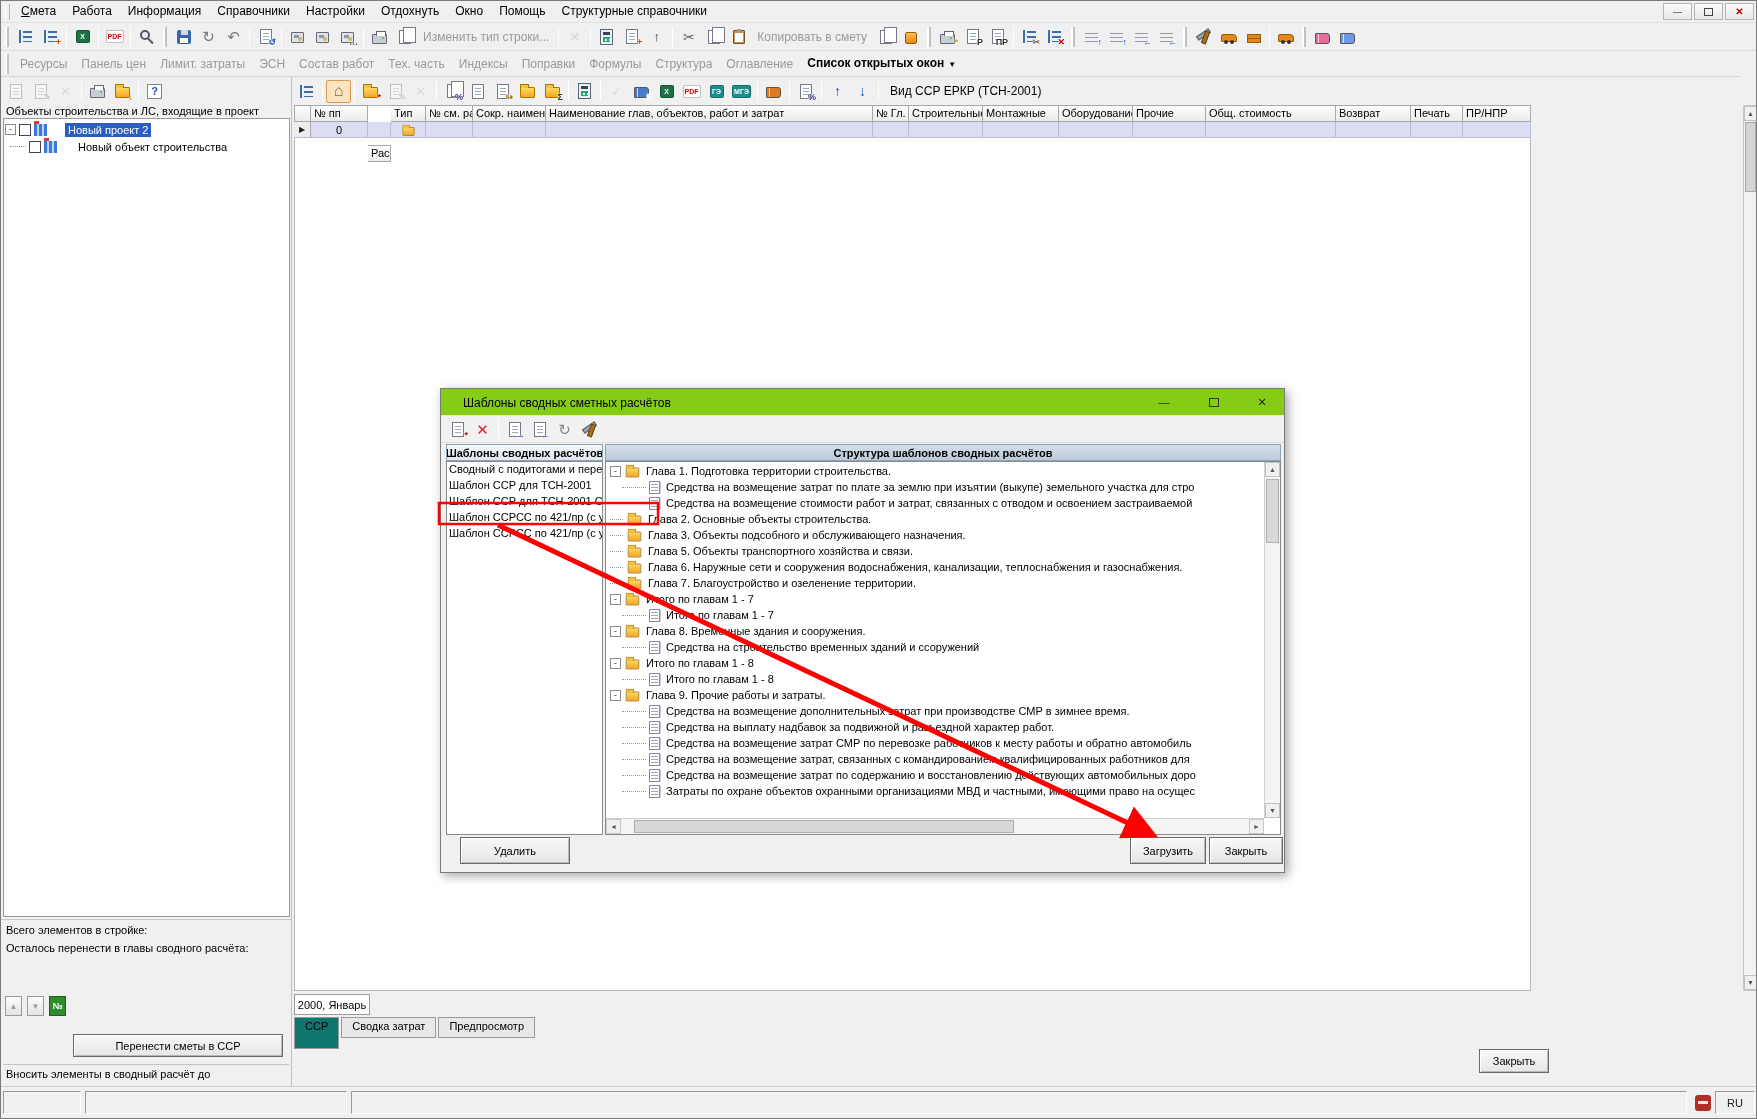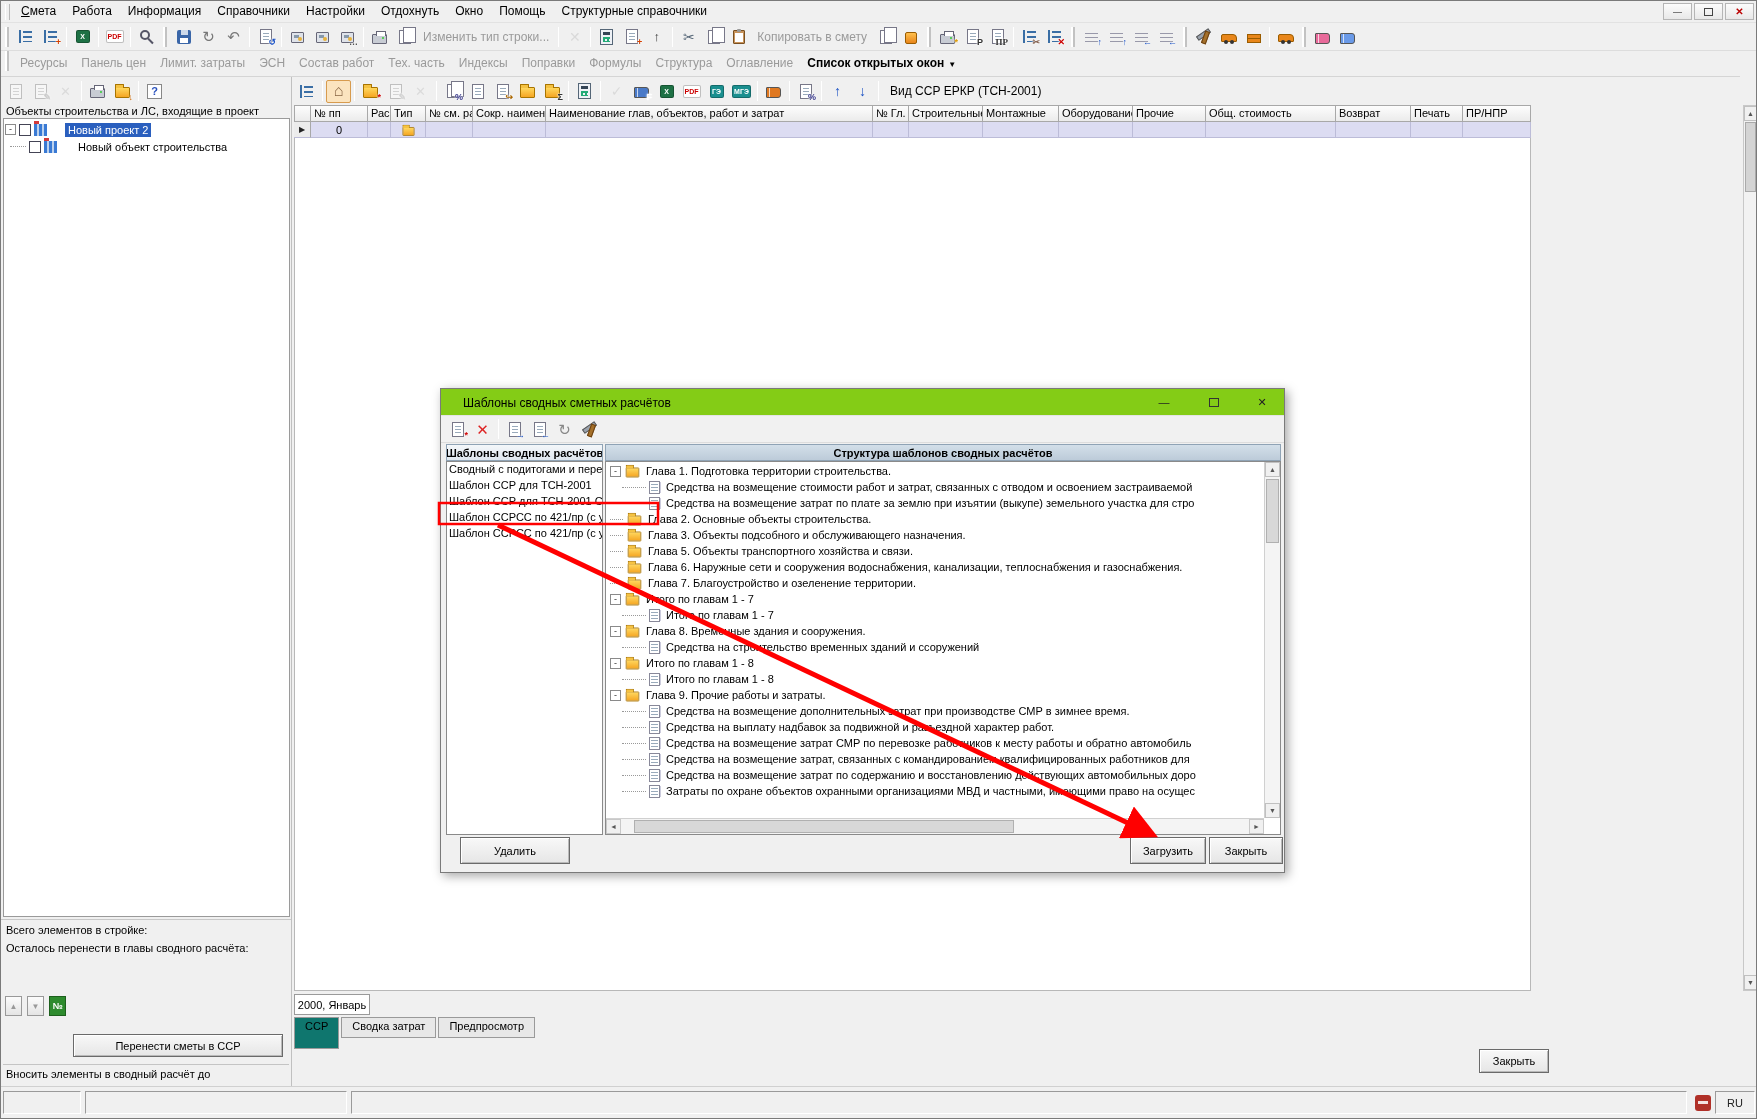--- a/index.html
+++ b/index.html
@@ -11,21 +11,21 @@
   #menubar{position:absolute;left:0;top:0;right:0;height:22px;background:#f0f0f0;display:flex;align-items:center;border-bottom:1px solid #e2e2e2;}
   .mhandle{width:5px;height:16px;border-left:1px solid #fff;border-right:1px solid #b8b8b8;margin:0 3px 0 4px;}
   .mitem{padding:0 8px;line-height:21px;font-size:12px;white-space:nowrap;cursor:default;}
   #winbtns{position:absolute;right:2px;top:2px;display:flex;gap:2px;}
   .wbtn{width:29px;height:17px;border:1px solid #b5b5b5;background:linear-gradient(#fcfcfc,#e8e8e8);
         display:flex;align-items:center;justify-content:center;font-size:9px;color:#333;}
   .wbtn .maxbox{width:9px;height:8px;border:1px solid #444;}
   .wbtn.close{color:#b00;font-weight:bold;font-size:10px;}
   
   #toolbar1{position:absolute;left:0;top:22px;right:0;height:28px;background:#f0f0f0;display:flex;align-items:center;border-bottom:1px solid #ddd;overflow:hidden;}
-  #toolbar2{position:absolute;left:0;top:50px;right:16px;height:26px;background:#f0f0f0;display:flex;align-items:flex-start;border-bottom:1px solid #d5d5d5;}
+  #toolbar2{position:absolute;left:0;top:50px;right:16px;height:26px;background:#f0f0f0;display:flex;align-items:center;border-bottom:1px solid #d5d5d5;}
   .vsep{width:1px;height:20px;background:#c8c8c8;border-right:1px solid #fff;margin:0 3px;flex:none;}
   .handle{width:4px;height:20px;border-left:2px solid #fff;border-right:2px solid #c2c2c2;margin:0 4px;flex:none;}
   .tlabel{color:#9a9a9a;font-size:12px;padding:0 6px;white-space:nowrap;}
   .pbtn{color:#9a9a9a;font-size:12px;padding:0 7px;line-height:24px;white-space:nowrap;cursor:default;}
   .pbtn.on{color:#000;font-weight:bold;}
   .pbtn .dd{font-size:8px;margin-left:4px;color:#000;}
   
   .ticon{position:relative;width:25px;height:23px;display:inline-flex;align-items:center;justify-content:center;flex:none;border:1px solid transparent;border-radius:2px;}
   .ticon.act{background:#fbe4bf;border-color:#d79b4e;}
   .ticon.dis{opacity:.4;filter:grayscale(1);}
@@ -267,21 +267,21 @@
       <span class="ticon">
         <span class="k-printer"></span>
         <span class="ov" style="color: rgb(221, 153, 0);">*</span>
       </span>
       <span class="ticon">
         <span class="k-page"></span>
         <span class="ov" style="color: rgb(51, 51, 51);">Р</span>
       </span>
       <span class="ticon">
         <span class="k-page"></span>
-        <span class="ov" style="color: rgb(51, 51, 51); font-family: Liberation Serif, serif;">ПР</span>
+        <span class="ov" style="color: rgb(51, 51, 51);">ПР</span>
       </span>
       <span class="vsep"></span>
       <span class="ticon">
         <span class="k-tree"></span>
         <span class="ov" style="color: rgb(136, 102, 85);">✂</span>
       </span>
       <span class="ticon">
         <span class="k-tree"></span>
         <span class="ov" style="color: rgb(204, 0, 0);">✕</span>
       </span>
@@ -481,21 +481,21 @@
         </span>
         <span class="ticon">
           <span class="g" style="color: rgb(27, 82, 196); font-size: 14px;">↓</span>
         </span>
         <span class="vsep"></span>
         <span id="viewlabel">Вид ССР ЕРКР (ТСН-2001)</span>
       </div>
     <div id="thead">
         <div class="hcell" style="width: 17px;"></div>
         <div class="hcell" style="width: 57px;">№ пп</div>
-        <div class="hcell" style="width: 23px;">Рас</div>
+        <div class="hcell" style="width: 23px; margin-top: 40px;">Рас</div>
         <div class="hcell" style="width: 35px;">Тип</div>
         <div class="hcell" style="width: 47px;">№ см. ра</div>
         <div class="hcell" style="width: 73px;">Сокр. наимен.</div>
         <div class="hcell" style="width: 327px;">Наименование глав, объектов, работ и затрат</div>
         <div class="hcell" style="width: 36px;">№ Гл.</div>
         <div class="hcell" style="width: 74px;">Строительные</div>
         <div class="hcell" style="width: 76px;">Монтажные</div>
         <div class="hcell" style="width: 74px;">Оборудование</div>
         <div class="hcell" style="width: 73px;">Прочие</div>
         <div class="hcell" style="width: 130px;">Общ. стоимость</div>
@@ -582,26 +582,26 @@
     <div id="dtree">
       <div id="dtreerows">
           <div class="drow">
             <span class="exp" style="margin: 0px 4px 0px 2px;">-</span>
             <span class="k-folder sm"></span>
             <span style="margin-left: 6px;">Глава 1. Подготовка территории строительства.</span>
           </div>
           <div class="drow">
             <span class="hstem" style="width: 24px; margin: 0px 3px 0px 14px;"></span>
             <span class="k-doc"></span>
+            <span style="margin-left: 6px;">Средства на возмещение затрат по плате за землю при изъятии (выкупе) земельного участка для стро</span>
+          </div>
+          <div class="drow">
+            <span class="hstem" style="width: 24px; margin: 0px 3px 0px 14px;"></span>
+            <span class="k-doc"></span>
             <span style="margin-left: 6px;">Средства на возмещение стоимости работ и затрат, связанных с отводом и освоением застраиваемой</span>
-          </div>
-          <div class="drow">
-            <span class="hstem" style="width: 24px; margin: 0px 3px 0px 14px;"></span>
-            <span class="k-doc"></span>
-            <span style="margin-left: 6px;">Средства на возмещение затрат по плате за землю при изъятии (выкупе) земельного участка для стро</span>
           </div>
           <div class="drow">
             <span class="hstem" style="width: 13px; margin: 0px 4px 0px 2px;"></span>
             <span class="k-folder sm"></span>
             <span style="margin-left: 6px;">Глава 2. Основные объекты строительства.</span>
           </div>
           <div class="drow">
             <span class="hstem" style="width: 13px; margin: 0px 4px 0px 2px;"></span>
             <span class="k-folder sm"></span>
             <span style="margin-left: 6px;">Глава 3. Объекты подсобного и обслуживающего назначения.</span>

